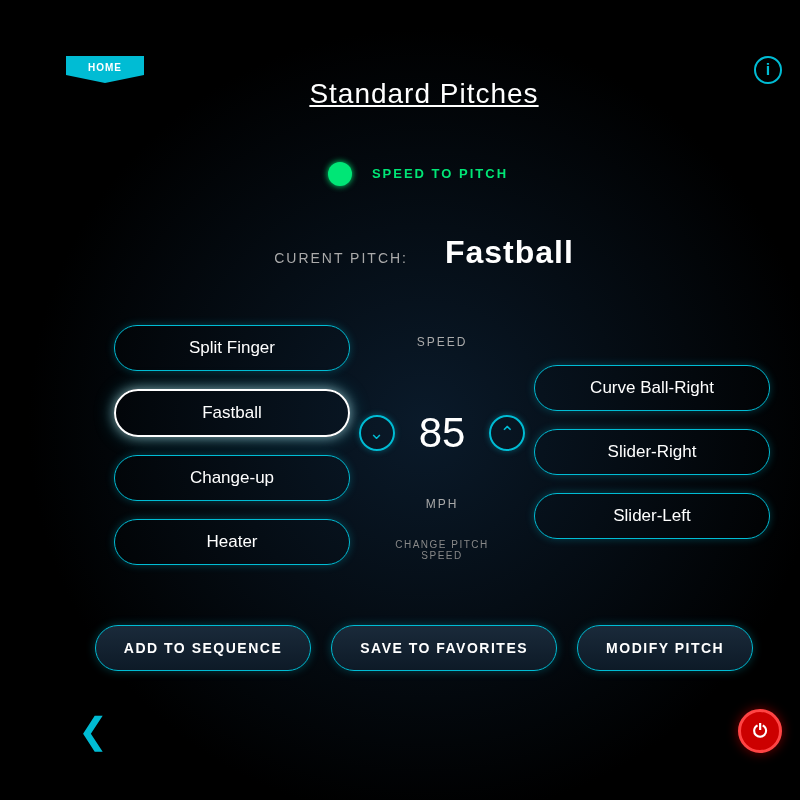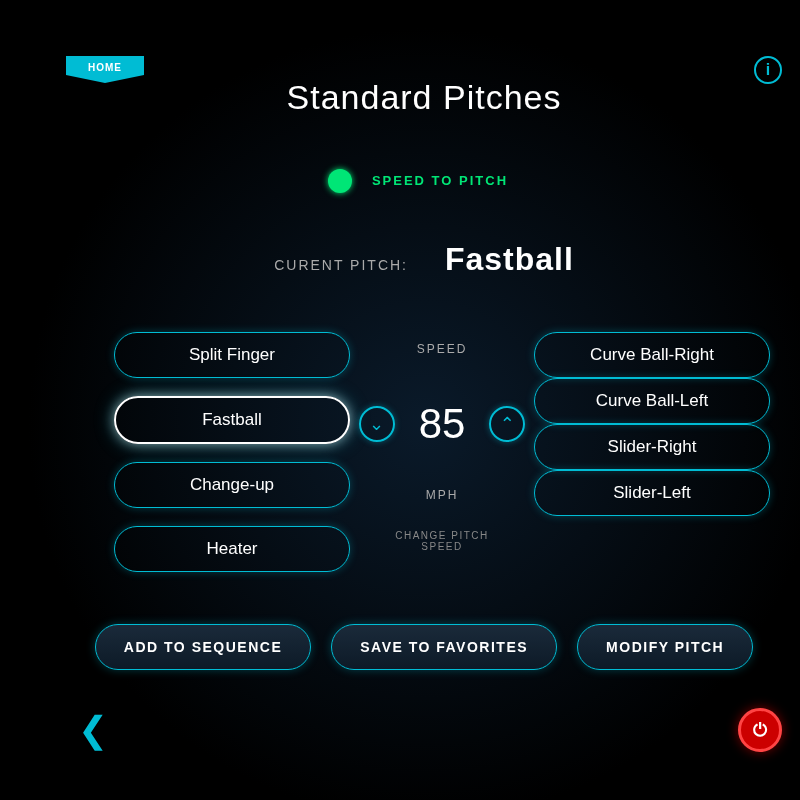--- a/index.html
+++ b/index.html
@@ -56,24 +56,25 @@
       color: #00bcd4;
       font-size: 16px;
       font-weight: bold;
       display: flex;
       align-items: center;
       justify-content: center;
       cursor: pointer;
     }
 
     .title {
-      font-size: 34px;
+      font-size: 28px;
       font-weight: 300;
       color: #fff;
       letter-spacing: 1px;
+      text-decoration: underline;
     }
 
     .ready-row {
       display: flex;
       align-items: center;
       justify-content: center;
       margin-top: 8px;
       gap: 8px;
     }
 
@@ -126,21 +127,23 @@
     .left-column {
       display: flex;
       flex-direction: column;
       gap: 18px;
       width: 260px;
     }
 
     .right-column {
       display: flex;
       flex-direction: column;
+      gap: 18px;
       width: 260px;
+      margin-top: 40px;
     }
 
     .center-column {
       display: flex;
       flex-direction: column;
       align-items: center;
       justify-content: center;
       width: 160px;
       padding-top: 10px;
     }
@@ -161,21 +164,21 @@
     .pitch-btn.selected {
       border: 2px solid #fff;
       box-shadow: 0 0 12px rgba(255,255,255,0.5), 0 0 20px rgba(0,188,212,0.4);
     }
 
     
     .speed-label {
       font-size: 12px;
       letter-spacing: 2px;
       color: #aaa;
-      margin-bottom: 8px;
+      margin-bottom: 24px;
     }
 
     .speed-control {
       display: flex;
       align-items: center;
       gap: 12px;
     }
 
     .speed-arrow {
       width: 36px;
@@ -313,21 +316,20 @@
         <div class="speed-arrow">⌄</div>
         <div class="speed-value">85</div>
         <div class="speed-arrow">⌃</div>
       </div>
       <div class="speed-unit">MPH</div>
       <div class="speed-sublabel">CHANGE PITCH SPEED</div>
     </div>
 
     <div class="right-column">
       <button class="pitch-btn">Curve Ball-Right</button>
-      <button class="pitch-btn">Curve Ball-Left</button>
       <button class="pitch-btn">Slider-Right</button>
       <button class="pitch-btn">Slider-Left</button>
     </div>
 
   </div>
 
   <div class="bottom-buttons">
     <button class="bottom-btn">ADD TO SEQUENCE</button>
     <button class="bottom-btn">SAVE TO FAVORITES</button>
     <button class="bottom-btn">MODIFY PITCH</button>

